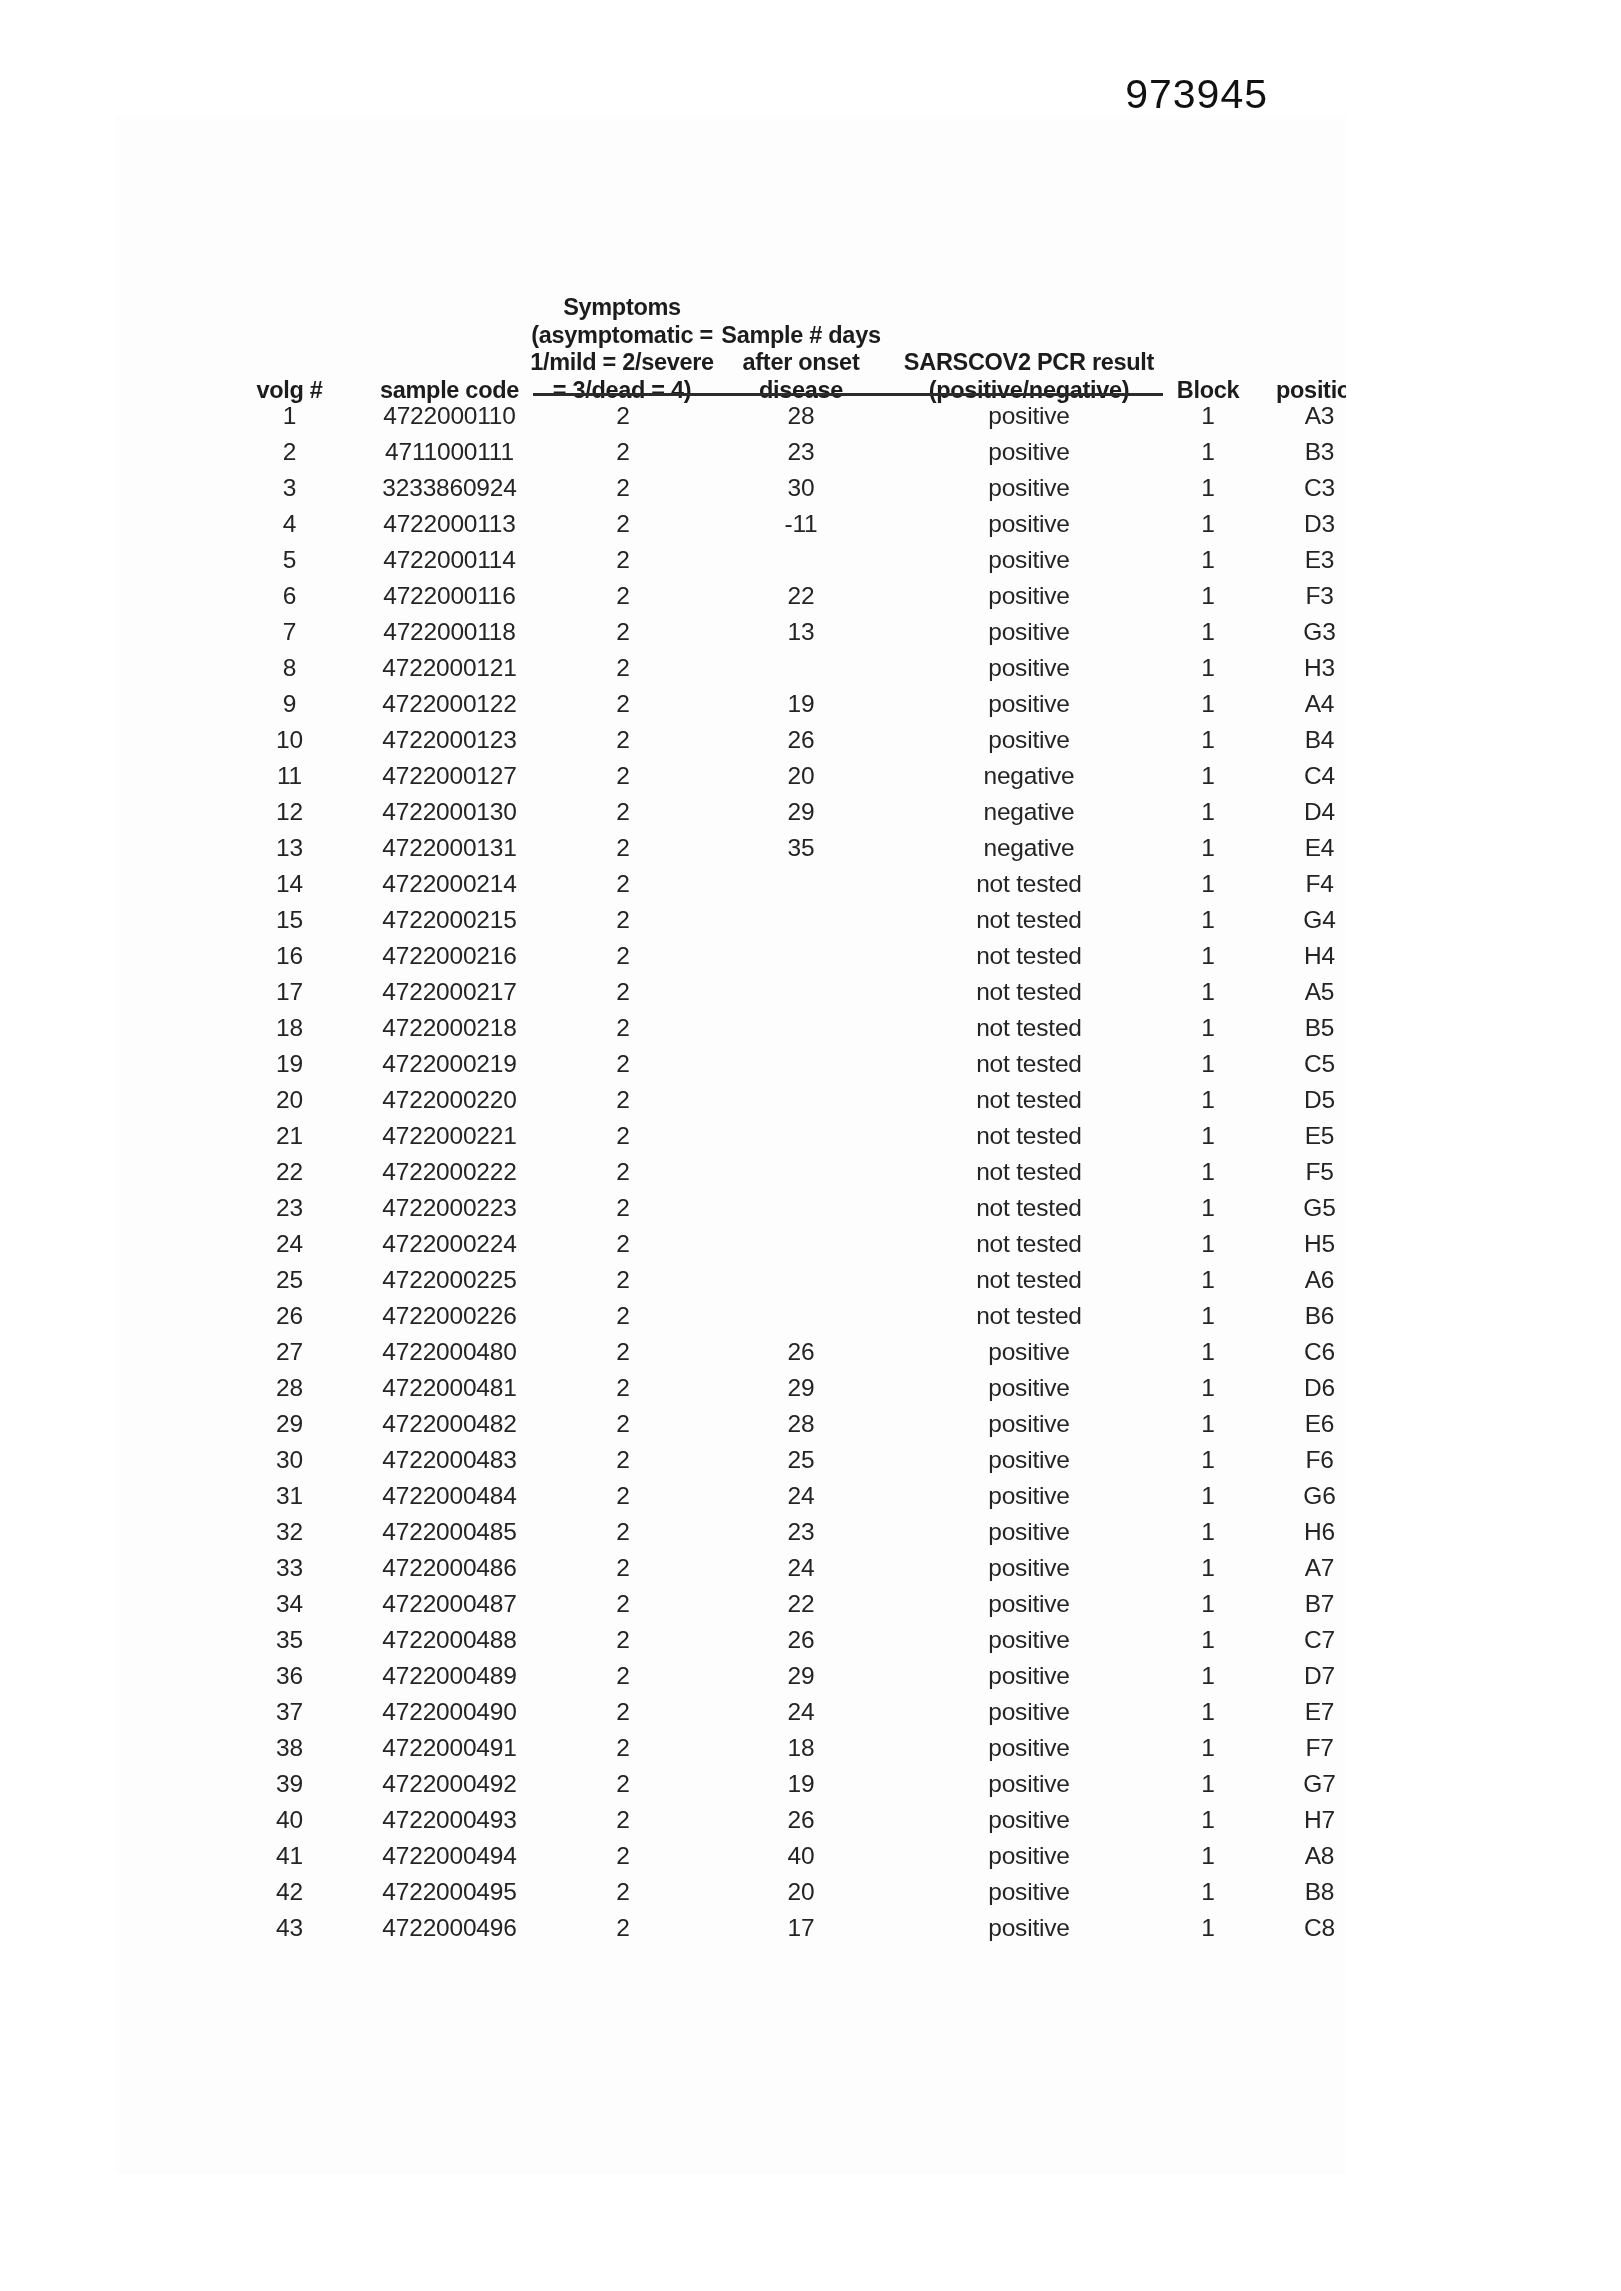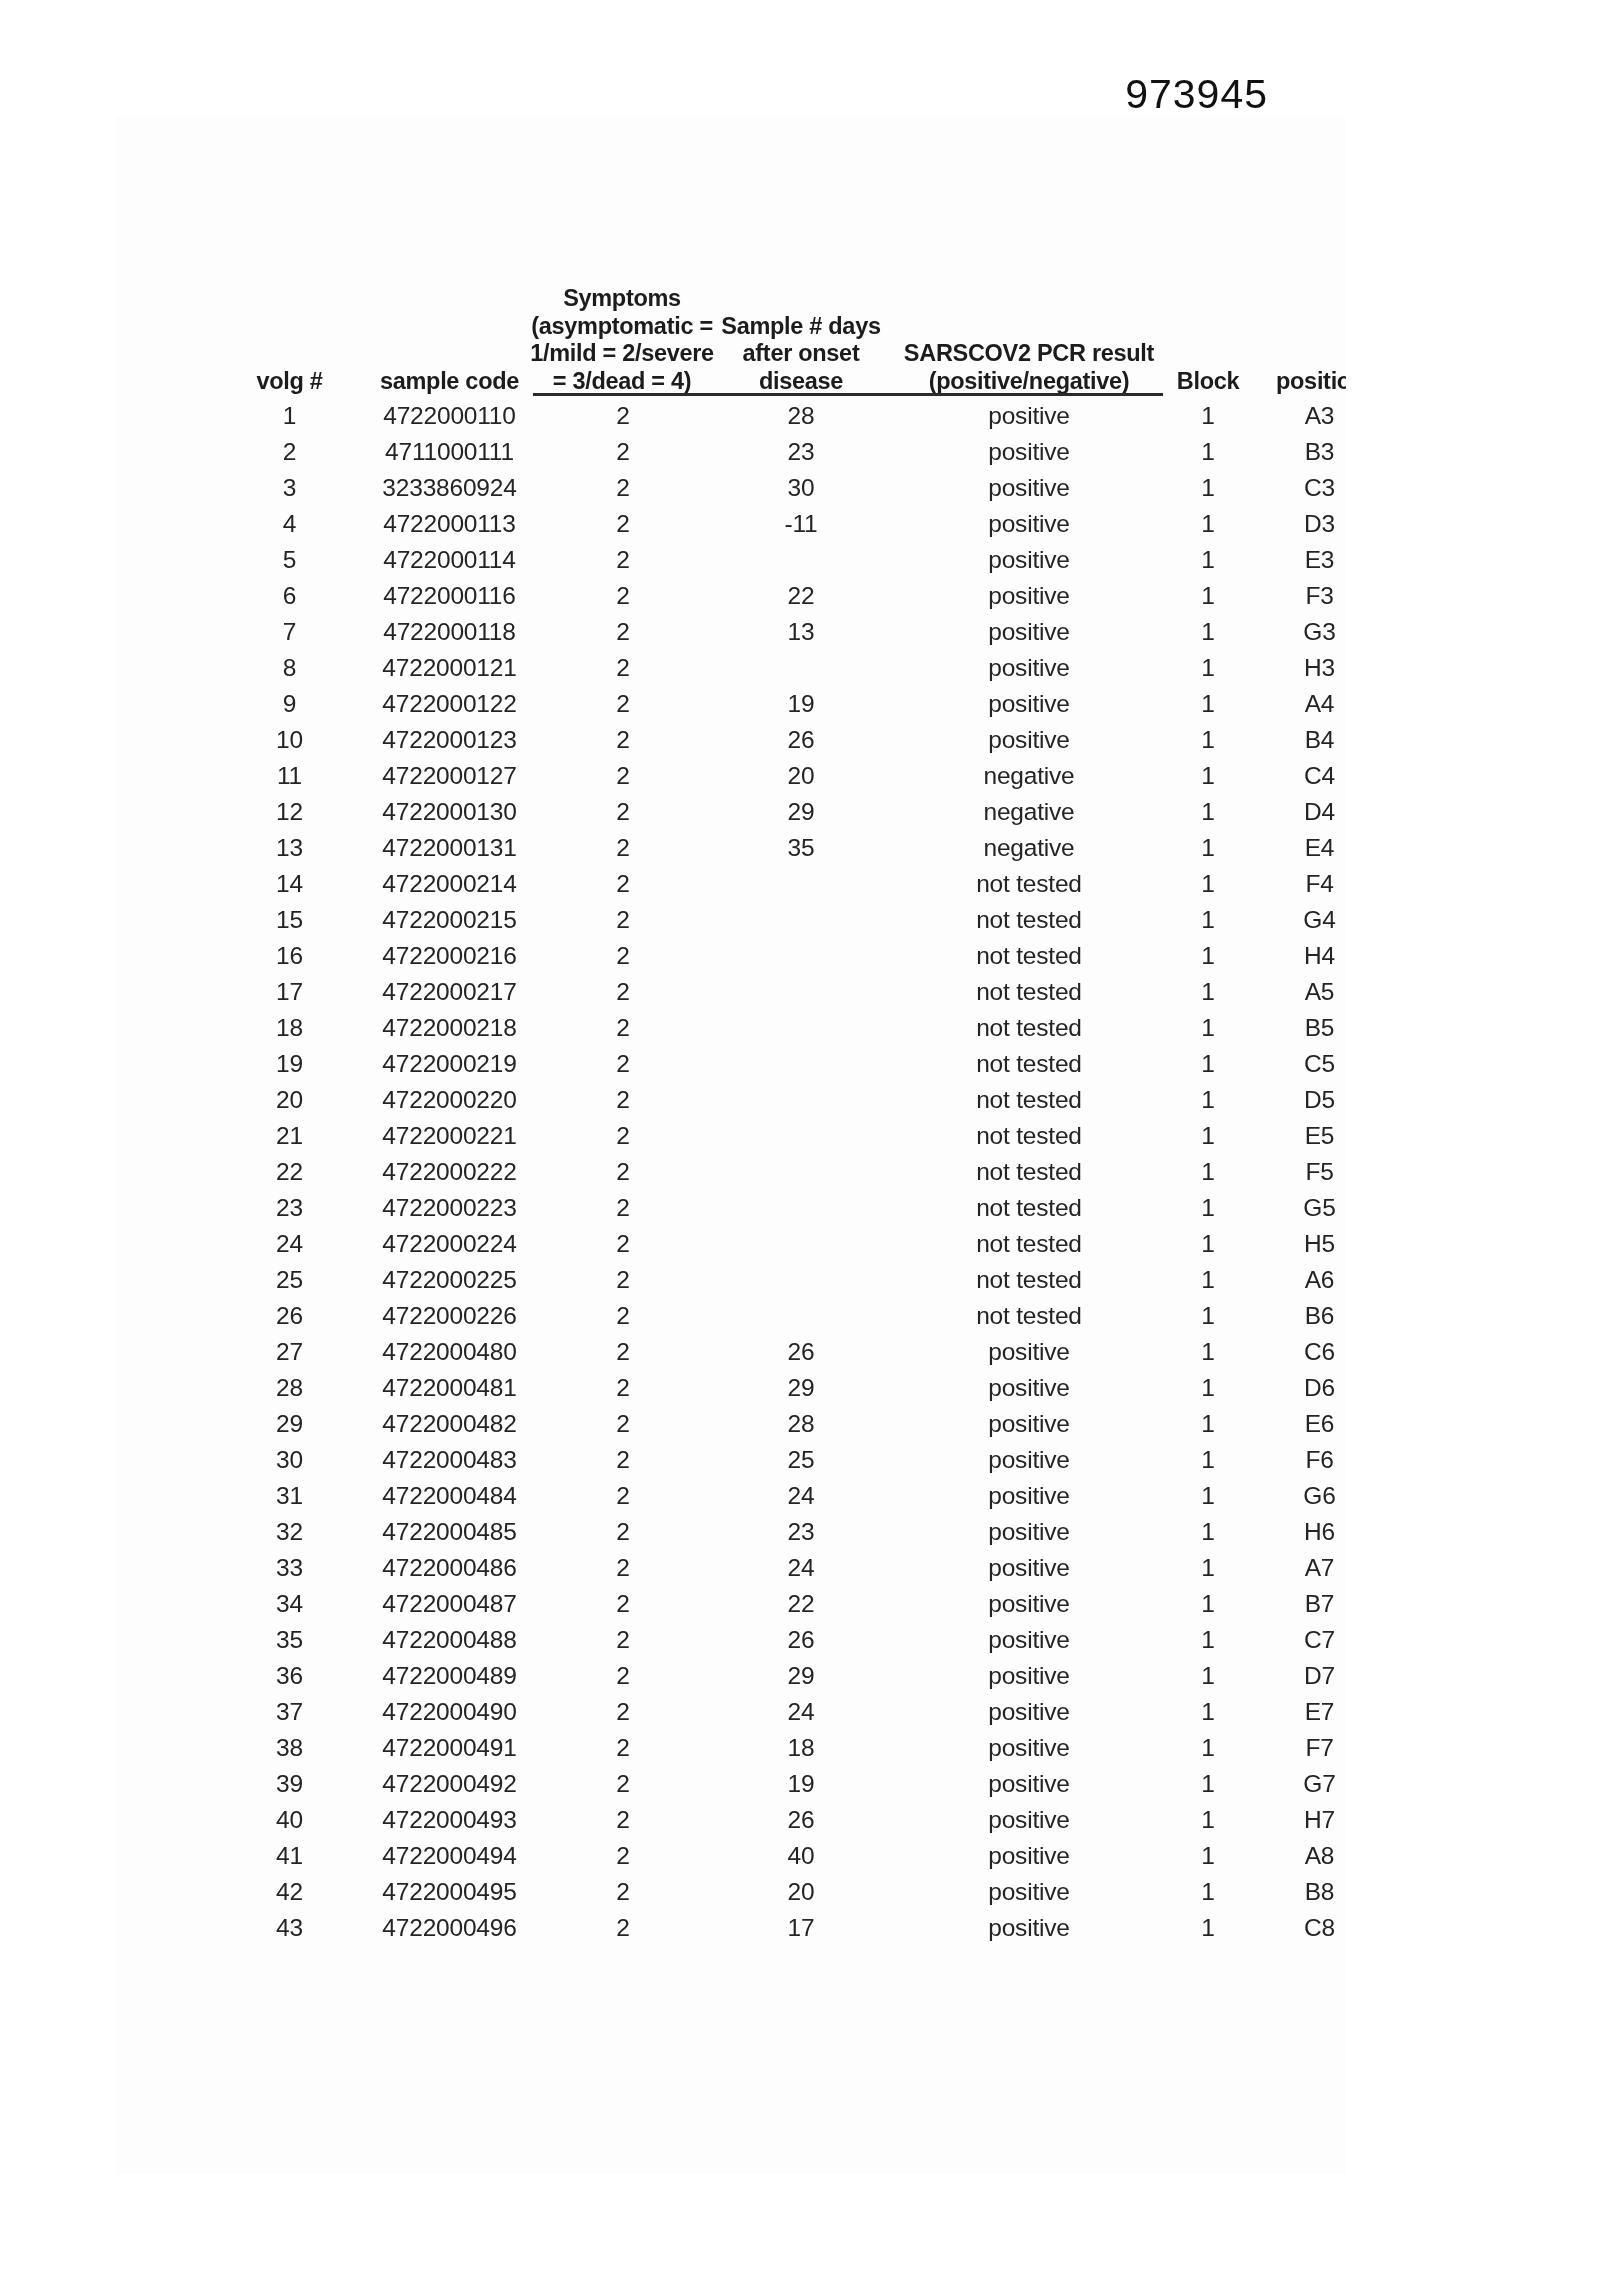--- a/index.html
+++ b/index.html
@@ -29,21 +29,21 @@
     position: absolute;
     top: 71px;
     right: 78px;
     font-size: 41px;
     color: #111111;
     letter-spacing: 1px;
   }
   
   .thead-cell {
     position: absolute;
-    top: 269px;
+    top: 278px;
     height: 126px;
     display: flex;
     flex-direction: column;
     justify-content: flex-end;
     align-items: center;
     font-weight: bold;
     font-size: 23.5px;
     line-height: 27.4px;
     color: #1c1c1c;
     letter-spacing: -0.3px;

